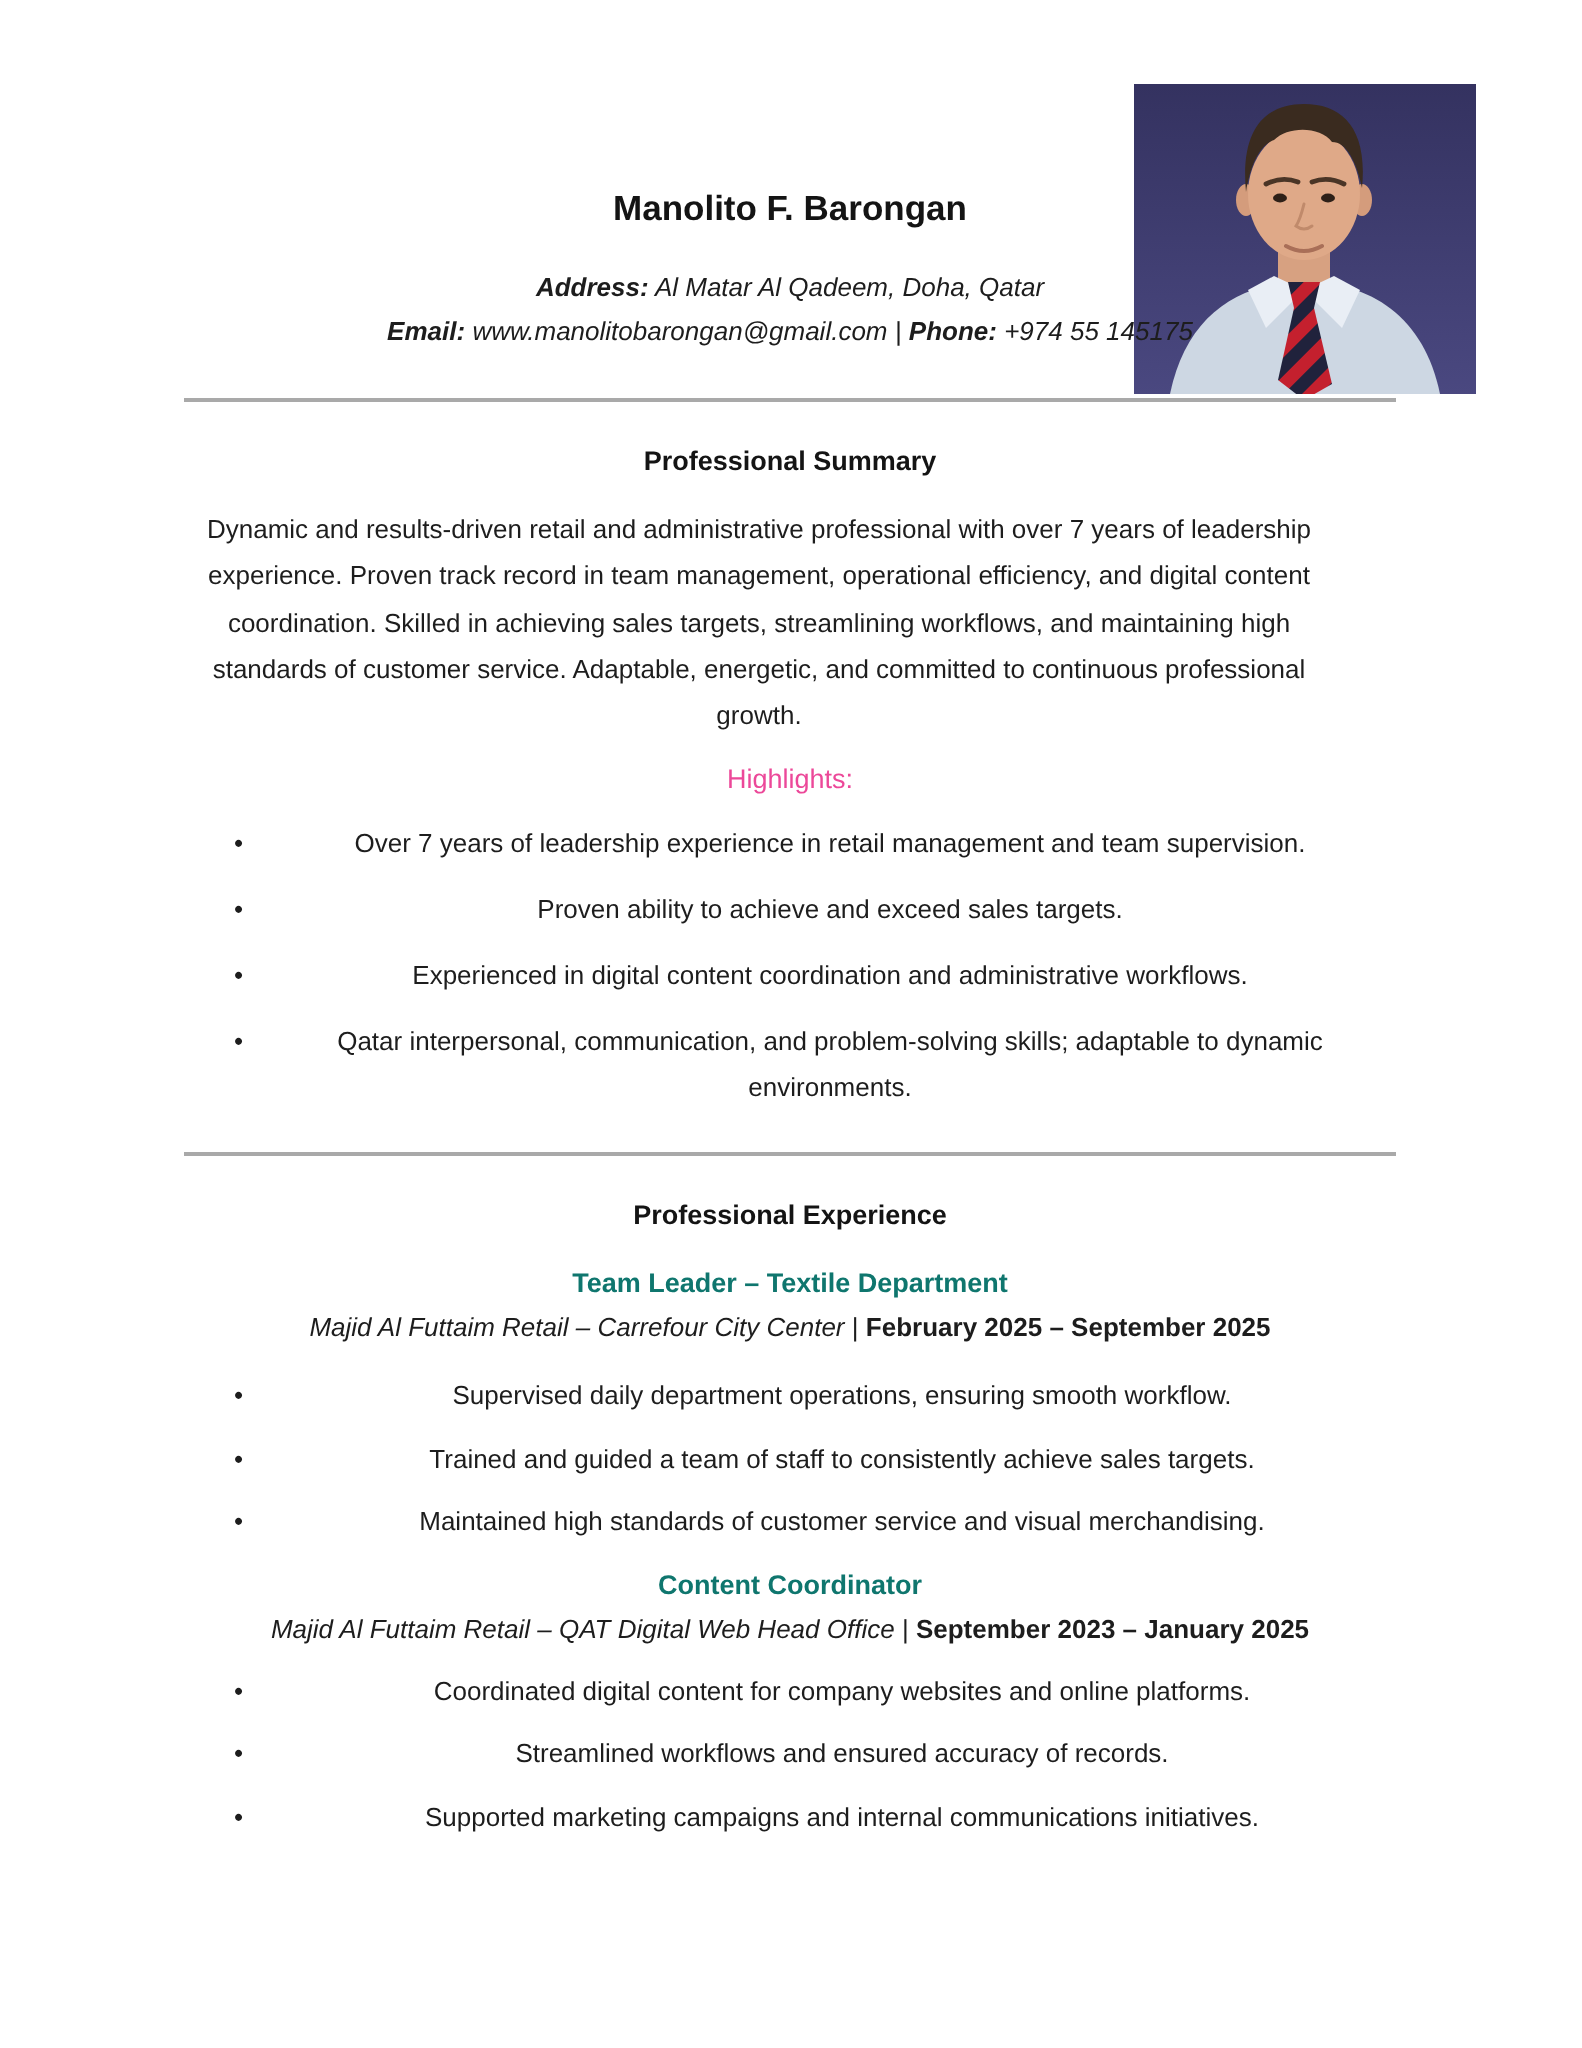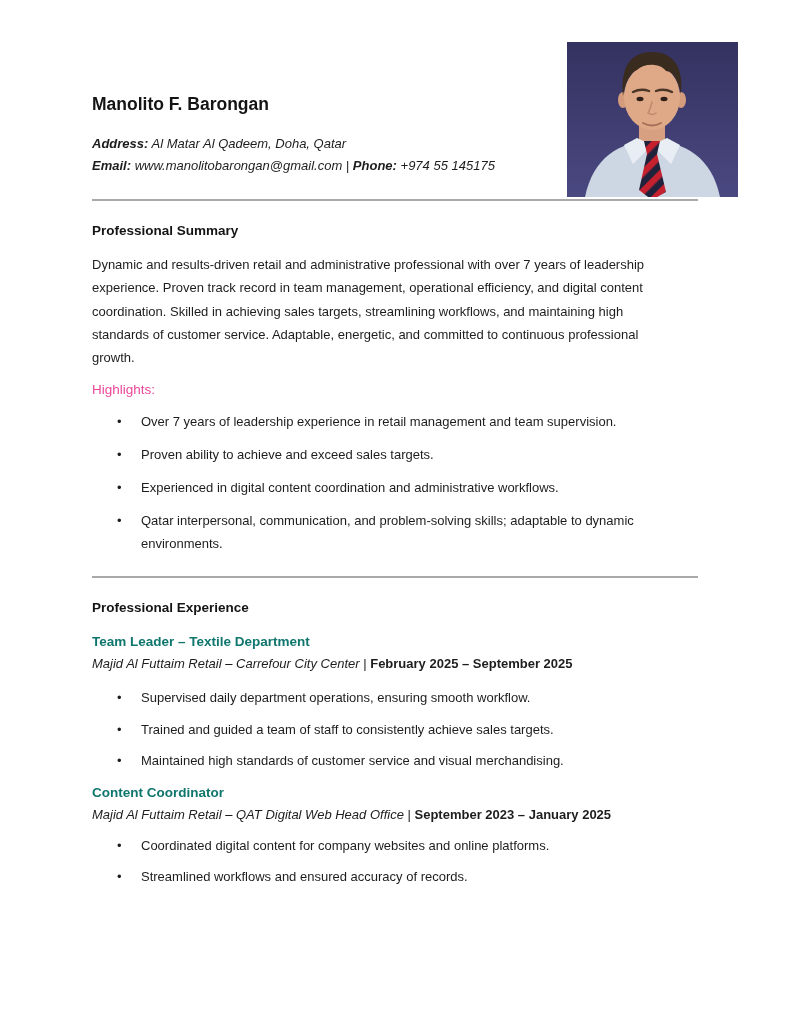--- a/index.html
+++ b/index.html
@@ -5,20 +5,21 @@
   * { box-sizing: border-box; }
   html, body { margin: 0; padding: 0; background: #ffffff; }
   .page {
     position: relative;
     width: 791px;
     height: 1024px;
     background: #ffffff;
     font-family: "Liberation Sans", sans-serif;
     color: #1d1d1d;
     overflow: hidden;
+    text-align: center;
   }
   .content {
     position: absolute;
     left: 92px;
     top: 0;
     width: 606px;
   }
   .name {
     margin: 92px 0 0 0;
     font-size: 17.5px;
@@ -196,17 +197,18 @@
     <div class="job-block job-block-2">
       <h3 class="job-title">Content Coordinator</h3>
       <p class="job-meta">
         <span class="company">Majid Al Futtaim Retail – QAT Digital Web Head Office</span>
         <span>|</span>
         <span class="dates">September 2023 – January 2025</span>
       </p>
       <ul class="bullets job-bullets job-bullets-2">
         <li>Coordinated digital content for company websites and online platforms.</li>
         <li>Streamlined workflows and ensured accuracy of records.</li>
+        <li>Supported marketing campaigns and internal communications initiatives.</li>
       </ul>
     </div>
 
   </div>
 </div>
 
 </body></html>

